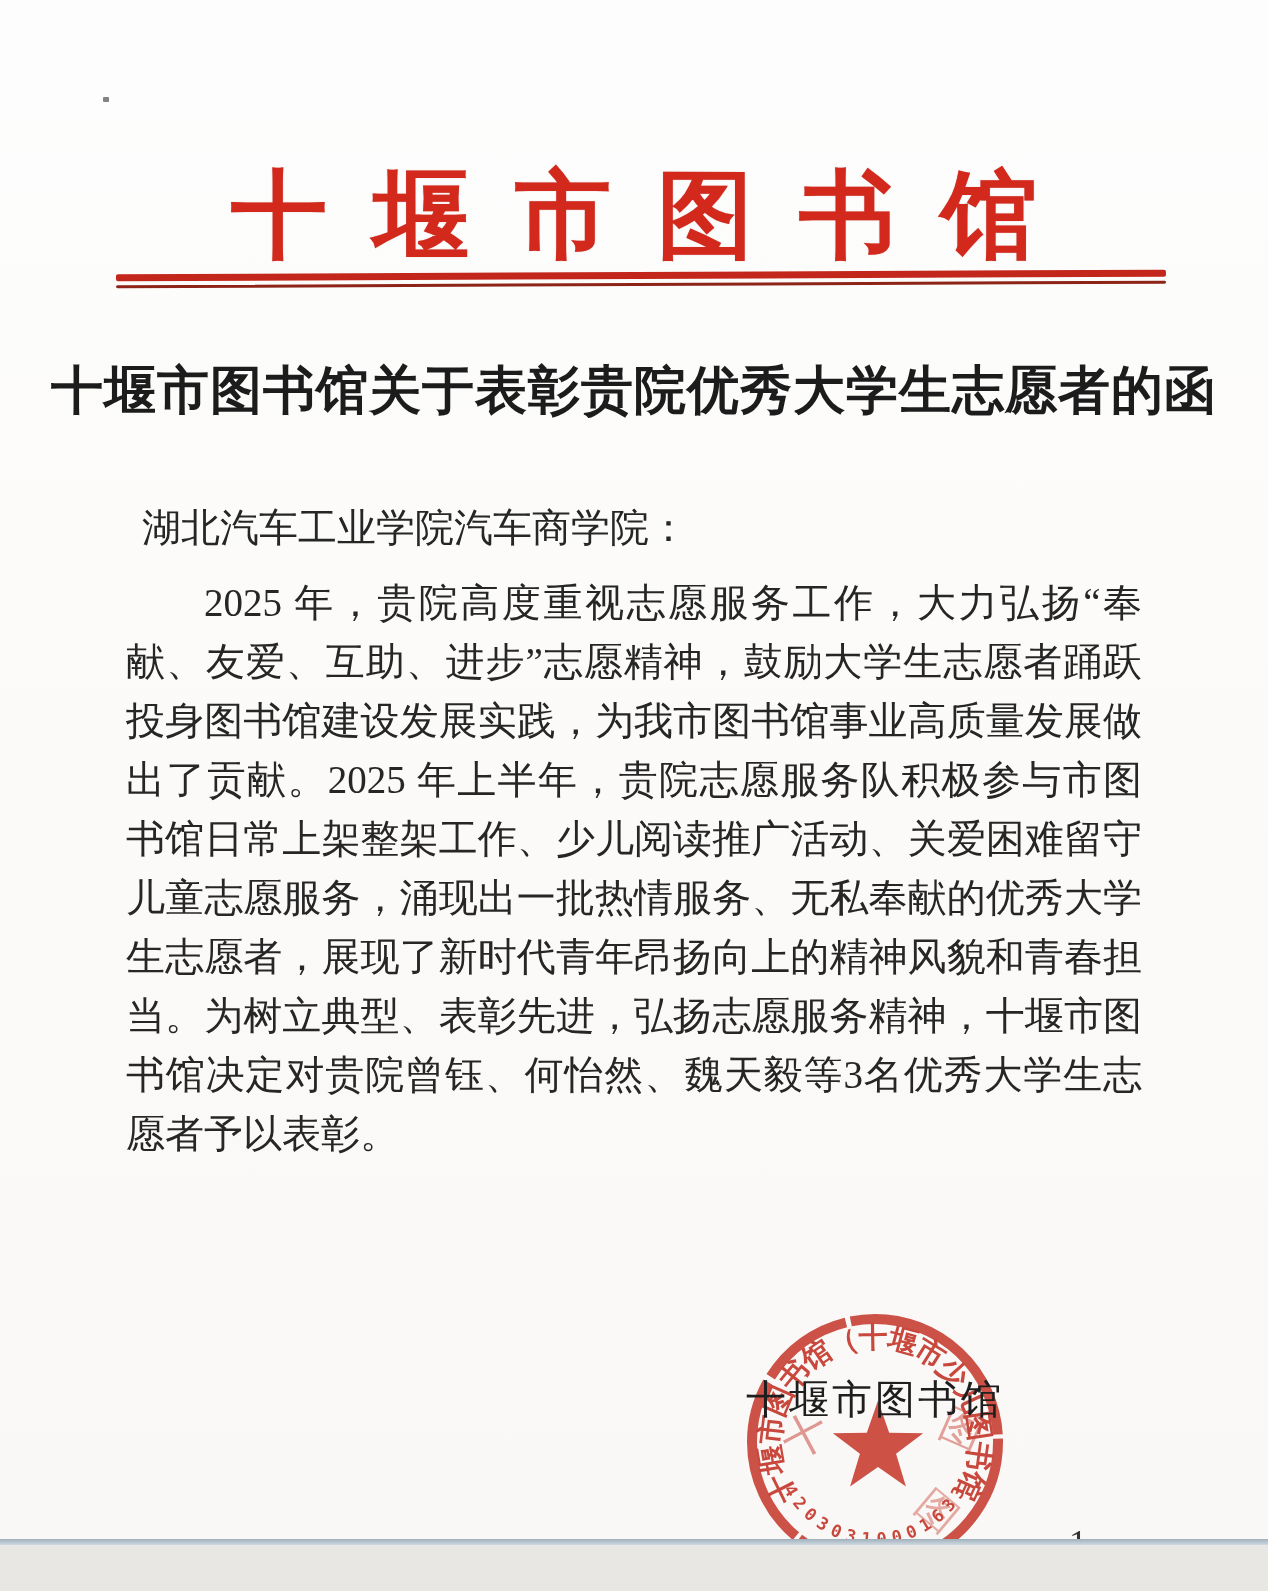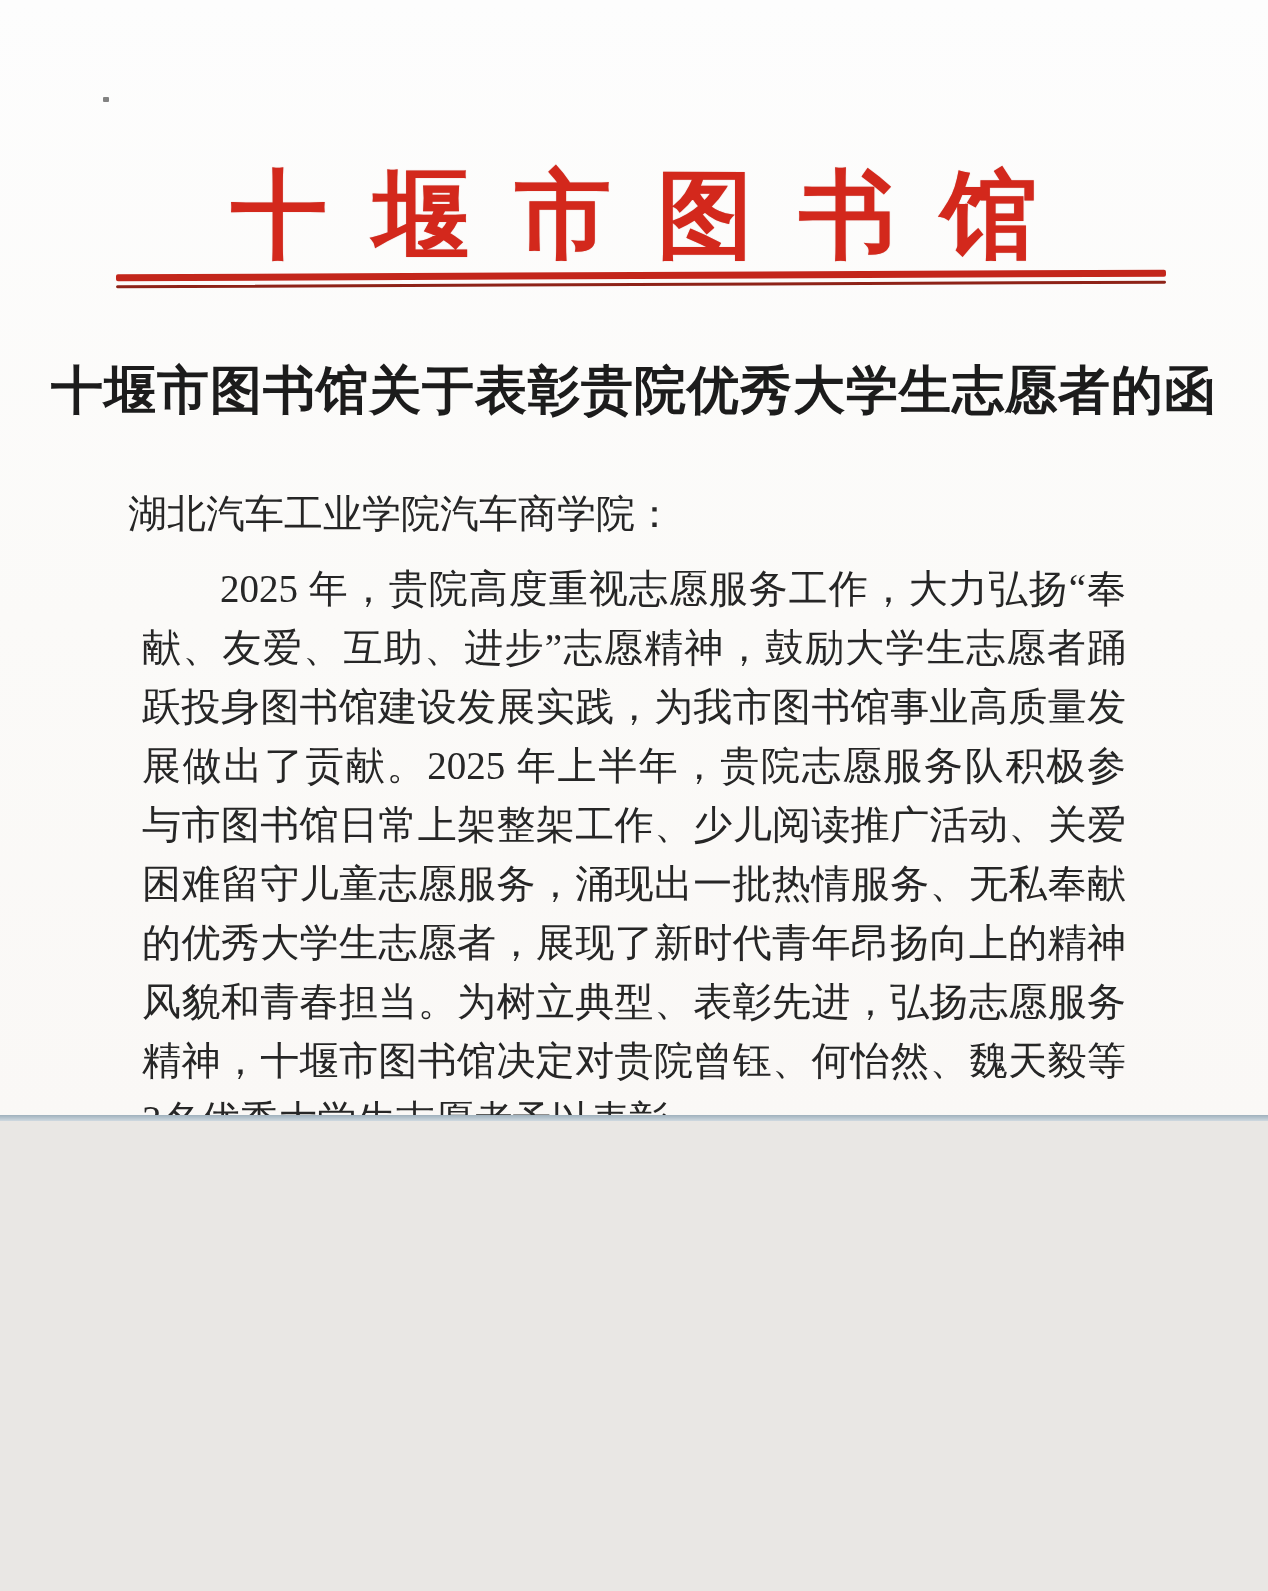--- a/index.html
+++ b/index.html
@@ -4,21 +4,21 @@
 <style>
   html,body{margin:0;padding:0;}
   body{
     width:1268px;height:1591px;
     background:#e9e7e4;
     font-family:"Liberation Serif","DejaVu Serif",serif;
     overflow:hidden;
   }
   .page{
     position:relative;
-    width:1268px;height:1121px;
+    width:1268px;height:1545px;
     background:linear-gradient(180deg,#fdfdfd 0%,#fbfaf8 55%,#faf8f6 100%);
     overflow:hidden;
   }
   
   .letterhead{
     position:absolute;top:152px;left:0;width:100%;
     text-align:center;
     font-size:96px;font-weight:700;
     color:#d3281c;
     letter-spacing:46px;
@@ -36,22 +36,22 @@
     text-align:center;
     font-size:52px;font-weight:700;color:#1c1c1c;
     letter-spacing:1px;white-space:nowrap;
   }
   
   .body-text{
     position:absolute;left:126px;top:482px;width:1016px;
     font-size:39px;line-height:59px;color:#262626;
     text-align:justify;text-justify:inter-ideograph;
   }
-  .body-text .salutation{margin:2px;}
-  .body-text p{margin:16px;text-indent:2em;}
+  .body-text .salutation{margin:16px;}
+  .body-text p{margin:0;text-indent:2em;}
   
   .seal{position:absolute;left:741px;top:1308px;width:268px;height:268px;opacity:.92;}
   .seal svg{display:block;width:268px;height:268px;}
   
   .signature{
     position:absolute;left:735px;top:1372px;width:280px;
     text-align:center;font-size:40px;color:#1e1e1e;
     letter-spacing:3px;white-space:nowrap;
   }
   .seal-date{

